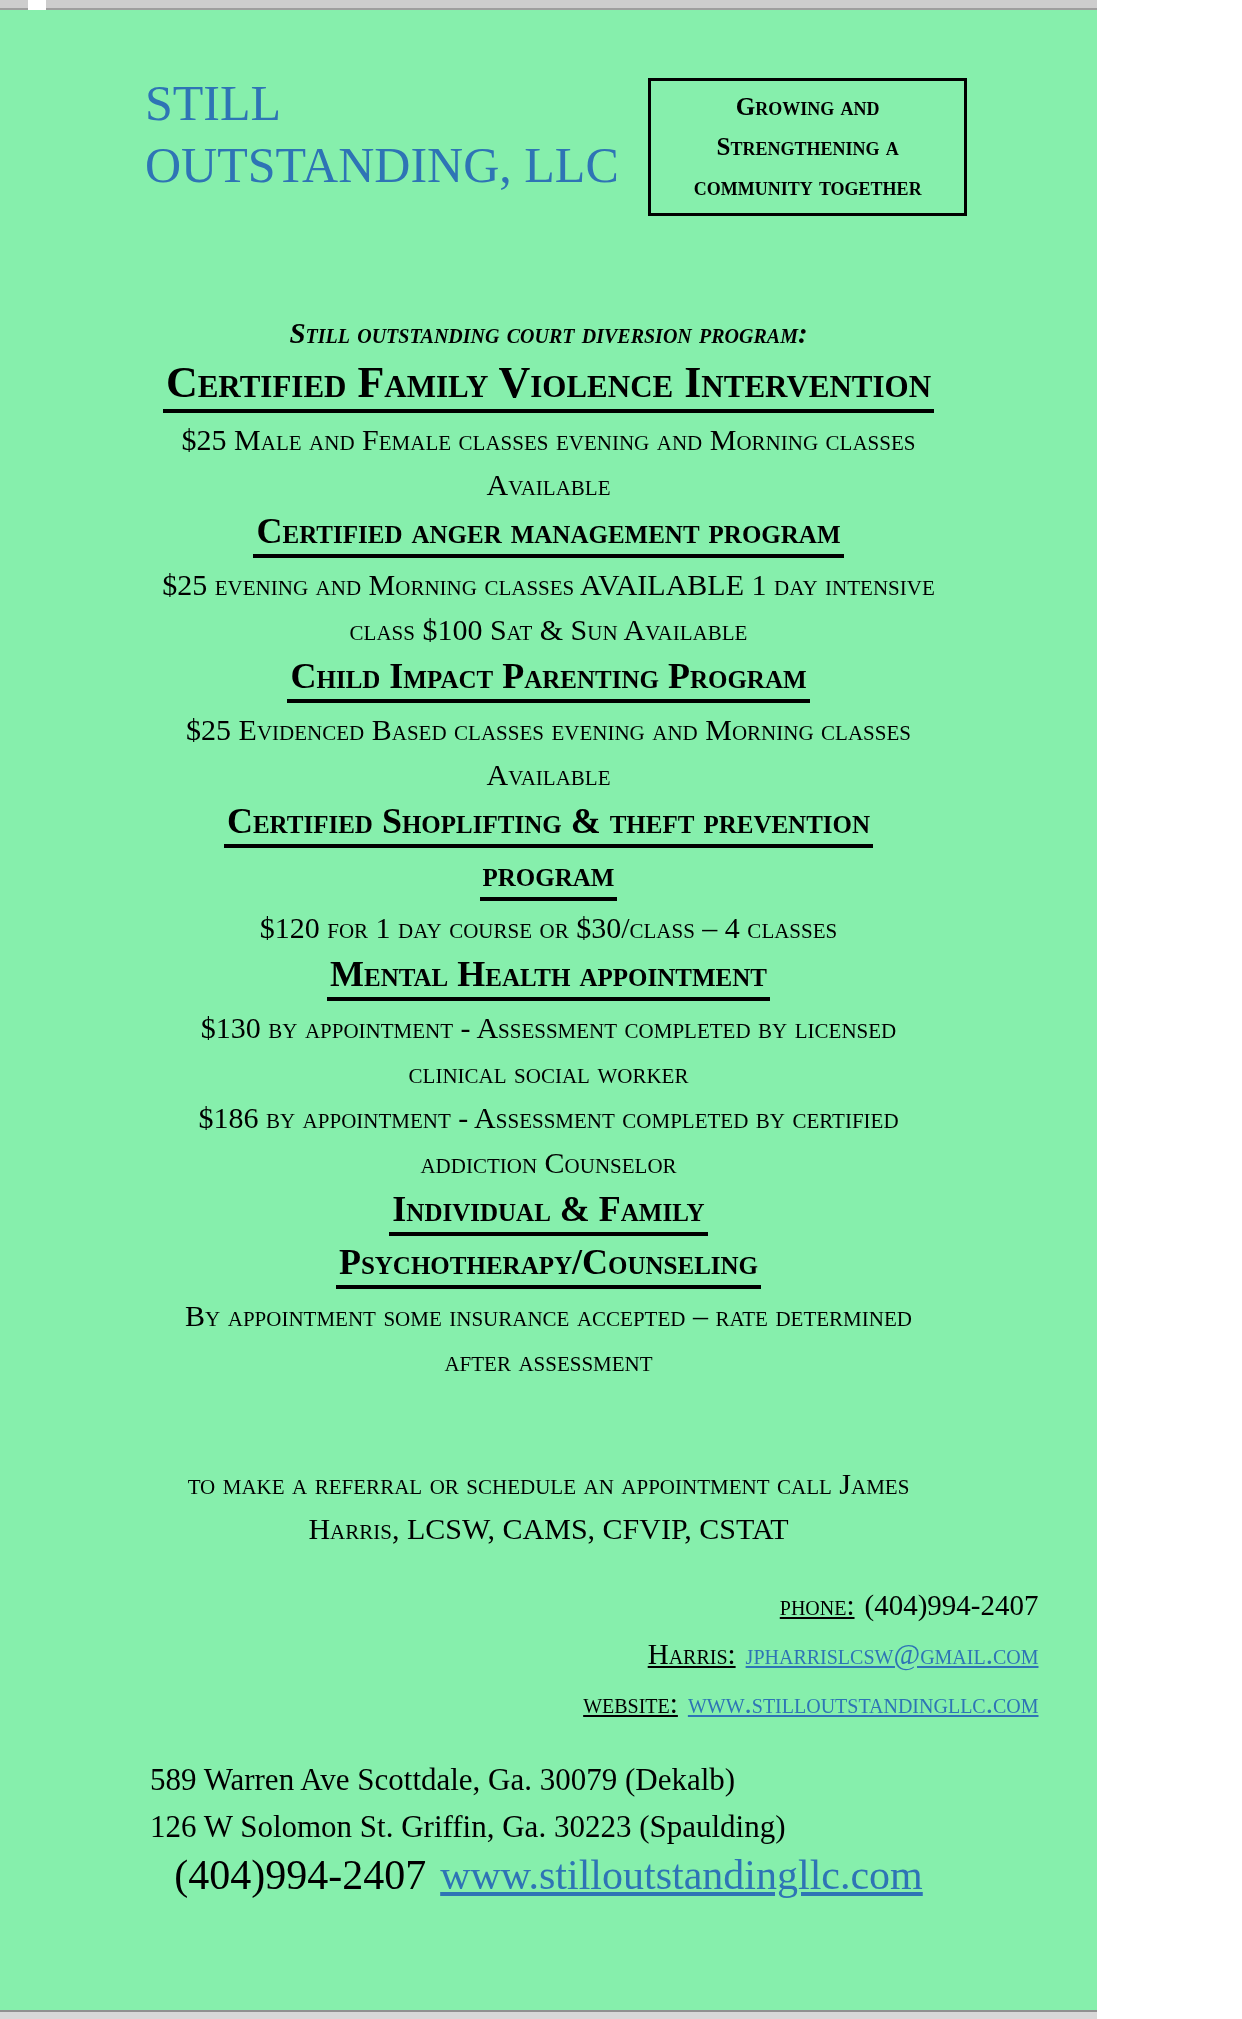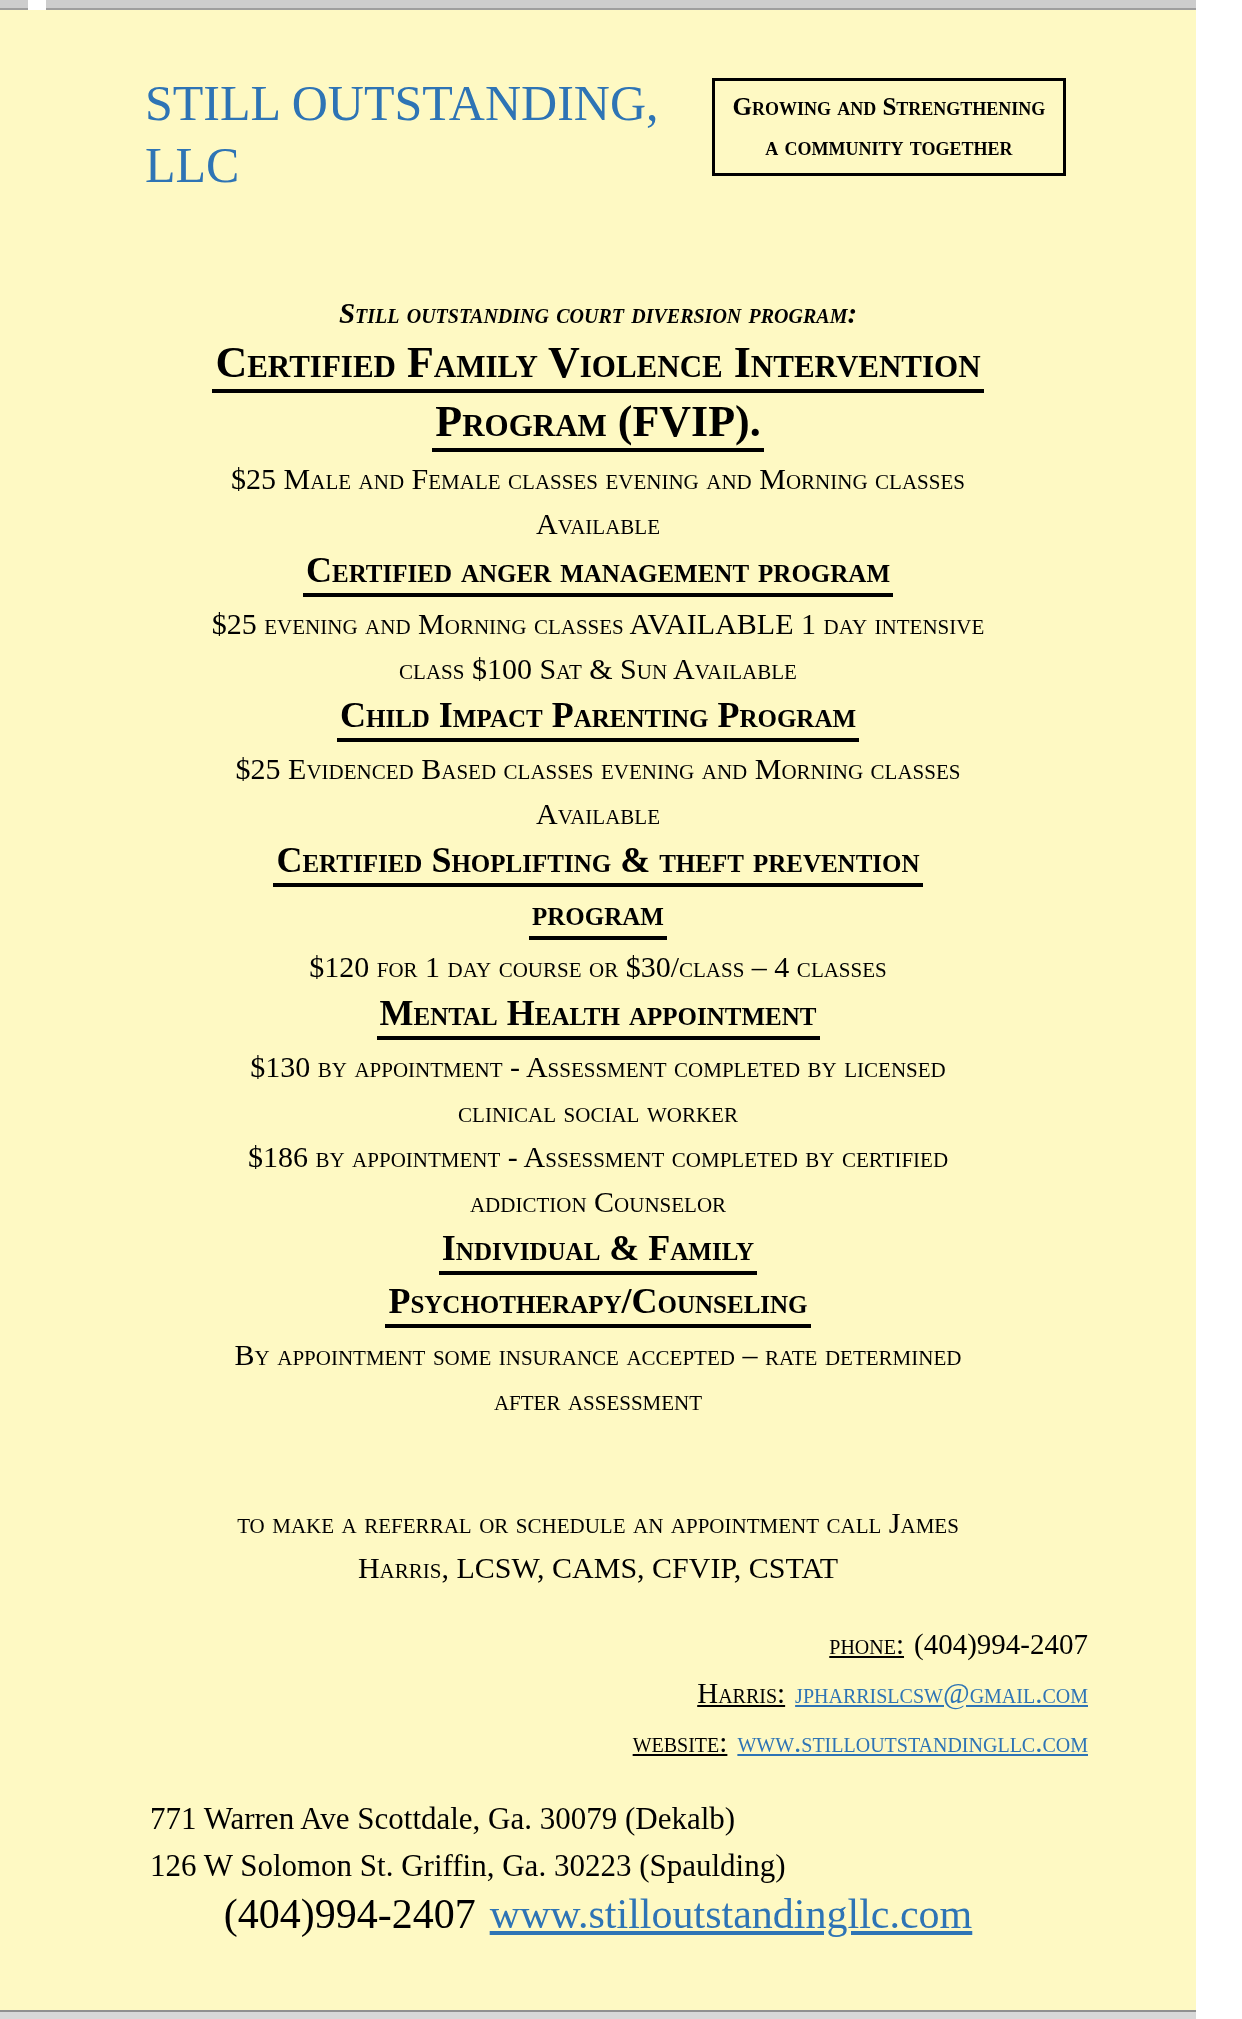--- a/index.html
+++ b/index.html
@@ -1,16 +1,16 @@
 <!DOCTYPE html>
 <html><head>
 <meta charset="utf-8">
 <style>
   html,body{margin:0;padding:0;background:#ffffff;}
-  .screen{position:relative;width:1196px;height:2019px;background:#fef9c3;overflow:hidden;
+  .screen{position:relative;width:1097px;height:2019px;background:#86efac;overflow:hidden;
           font-family:"Liberation Serif", serif;color:#000;}
   
   .topbar{height:8px;background:#cdcdcd;border-bottom:2px solid #9e9e9e;position:relative;}
   .topbar .notch{position:absolute;left:28px;top:0;width:18px;height:10px;background:#ffffff;}
   .bottombar{position:absolute;left:0;right:0;bottom:0;height:7px;background:#d8d8d8;border-top:2px solid #909090;}
 
   
   .header{display:flex;justify-content:space-between;align-items:flex-start;padding:62px 130px 0 145px;}
   .brand{color:#2e74b5;font-size:50px;line-height:62px;max-width:620px;}
   .tagline-box{border:3px solid #000;width:384px;box-sizing:border-box;padding:6px 16px;margin-top:6px;}
@@ -52,21 +52,20 @@
     <div class="brand">STILL OUTSTANDING, LLC</div>
     <div class="tagline-box">
       <div class="tagline">Growing and Strengthening a community together</div>
     </div>
   </div>
 
   <div class="content">
     <div class="pl diversion">Still outstanding court diversion program:</div>
 
     <div class="plh"><span class="h xl">Certified Family Violence Intervention</span></div>
-    <div class="plh"><span class="h xl">Program (FVIP).</span></div>
     <div class="pl body">$25 Male and Female classes evening and Morning classes</div>
     <div class="pl body">Available</div>
 
     <div class="plh"><span class="h lg">Certified anger management program</span></div>
     <div class="pl body">$25 evening and Morning classes AVAILABLE 1 day intensive</div>
     <div class="pl body">class $100 Sat &amp; Sun Available</div>
 
     <div class="plh"><span class="h lg">Child Impact Parenting Program</span></div>
     <div class="pl body">$25 Evidenced Based classes evening and Morning classes</div>
     <div class="pl body">Available</div>
@@ -99,21 +98,21 @@
     </div>
     <div class="cl">
       <span class="sc lbl">Harris:</span><a class="link">jpharrislcsw@gmail.com</a>
     </div>
     <div class="cl">
       <span class="sc lbl">website:</span><a class="link">www.stilloutstandingllc.com</a>
     </div>
   </div>
 
   <div class="addresses">
-    <div>771 Warren Ave Scottdale, Ga. 30079 (Dekalb)</div>
+    <div>589 Warren Ave Scottdale, Ga. 30079 (Dekalb)</div>
     <div>126 W Solomon St. Griffin, Ga. 30223  (Spaulding)</div>
   </div>
 
   <div class="footerline">
     <span class="phone">(404)994-2407</span><a class="link">www.stilloutstandingllc.com</a>
   </div>
 
   <div class="bottombar"></div>
 </div>
 

